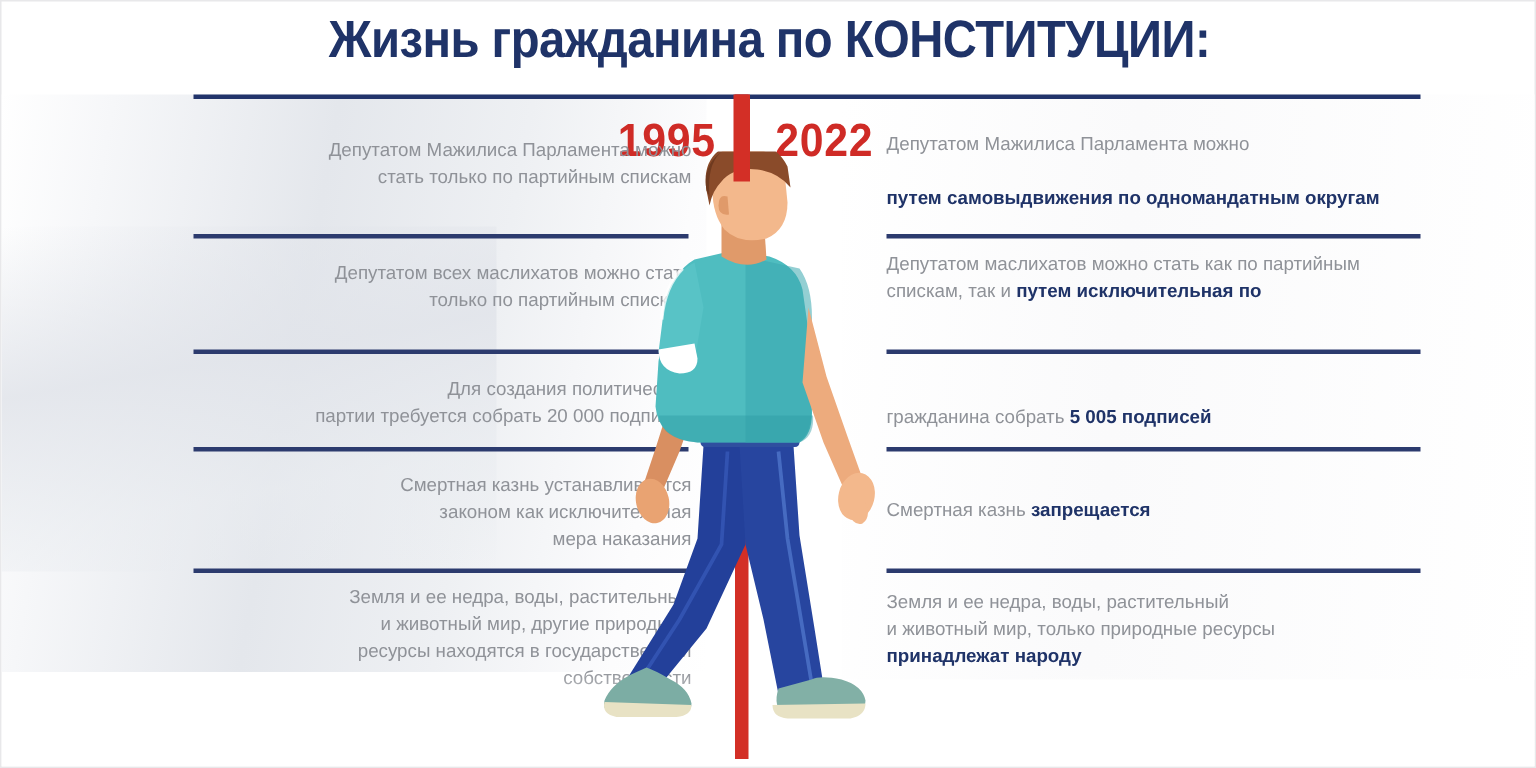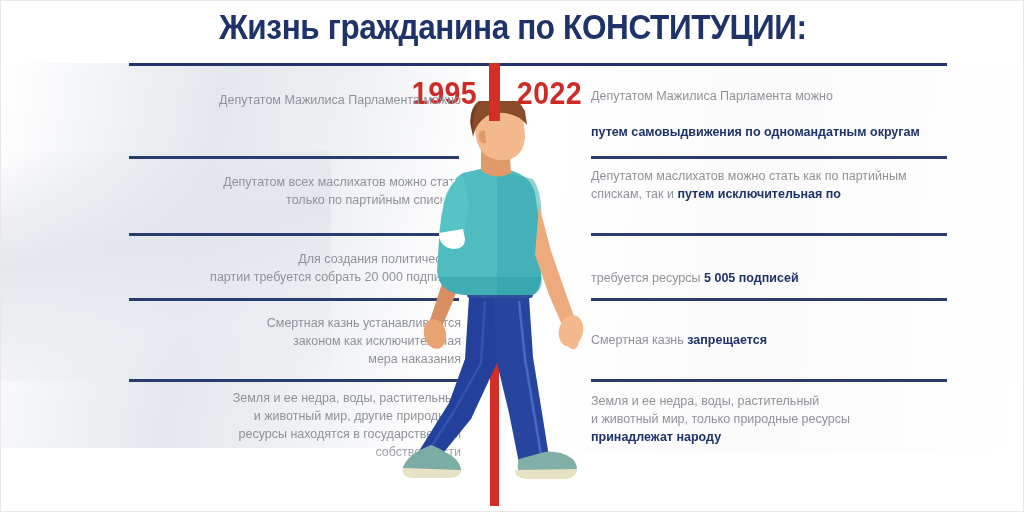--- a/index.html
+++ b/index.html
@@ -199,20 +199,21 @@
   <div class="divider rgt" style="top:155px"></div>
   <div class="divider lft" style="top:232px"></div>
   <div class="divider rgt" style="top:232px"></div>
   <div class="divider lft" style="top:297px"></div>
   <div class="divider rgt" style="top:297px"></div>
   <div class="divider lft" style="top:378px"></div>
   <div class="divider rgt" style="top:378px"></div>
 
   <div class="cell left" style="top:90px">
     <span>Депутатом Мажилиса Парламента можно</span><br>
+    <span>стать только по партийным спискам</span>
   </div>
   <div class="cell right" style="top:86px">
     <span>Депутатом Мажилиса Парламента можно</span><br>
     <br>
     <b>путем самовыдвижения по одномандатным округам</b>
   </div>
 
   <div class="cell left" style="top:172px">
     <span>Депутатом всех маслихатов можно стать</span><br>
     <span>только по партийным спискам</span>
@@ -221,21 +222,21 @@
     <span>Депутатом маслихатов можно стать как по партийным</span><br>
     <span>спискам, так и </span><b>путем исключительная по</b><br>
   </div>
 
   <div class="cell left" style="top:249px">
     <span>Для создания политической</span><br>
     <span>партии требуется собрать 20 000 подписей</span>
   </div>
   <div class="cell right" style="top:250px">
     <br>
-    <span>требуется ресурсы </span><b>5 005 подписей</b>
+    <span>гражданина собрать </span><b>5 005 подписей</b>
   </div>
 
   <div class="cell left" style="top:313px">
     <span>Смертная казнь устанавливается</span><br>
     <span>законом как исключительная</span><br>
     <span>мера наказания</span>
   </div>
   <div class="cell right" style="top:330px">
     <span>Смертная казнь </span><b>запрещается</b>
   </div>

